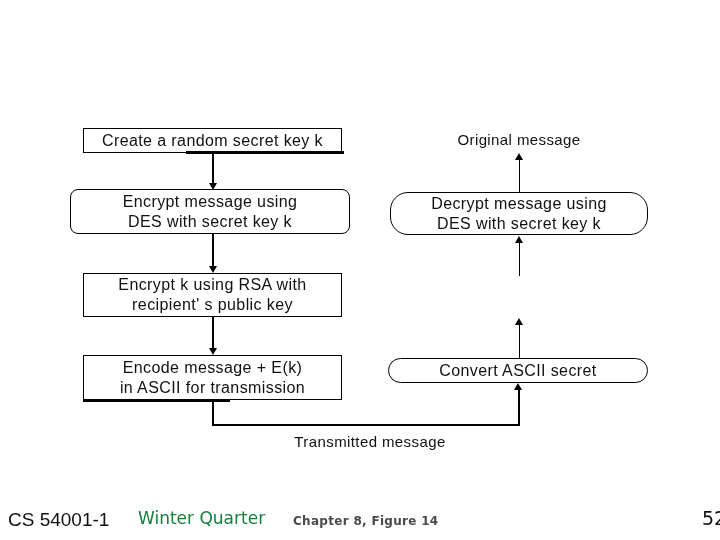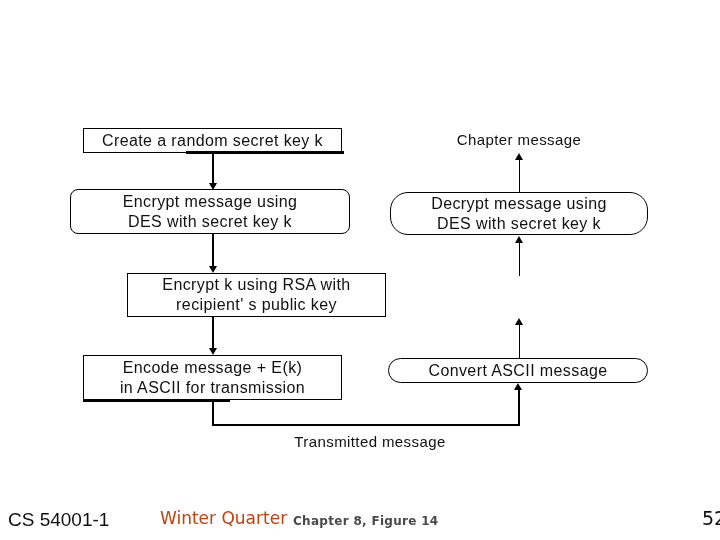--- a/index.html
+++ b/index.html
@@ -31,21 +31,21 @@
   .plainlabel {
     position: absolute;
     text-align: center;
     font-size: 15px;
     letter-spacing: 0.4px;
     white-space: pre-line;
   }
   
   .bL1 { left: 83px;  top: 128px; width: 259px; height: 25px; }
   .bL2 { left: 70px;  top: 189px; width: 280px; height: 45px; border-radius: 8px; }
-  .bL3 { left: 83px;  top: 273px; width: 259px; height: 44px; margin-left: 44px; }
+  .bL3 { left: 83px;  top: 273px; width: 259px; height: 44px; }
   .bL4 { left: 83px;  top: 355px; width: 259px; height: 45px; }
   
   .rTop { left: 390px; top: 131px; width: 258px; height: 18px; }
   .bR1 { left: 390px; top: 192px; width: 258px; height: 43px; }
   .bR2 { left: 390px; top: 276px; width: 258px; height: 42px; }
   .bR3 { left: 388px; top: 358px; width: 260px; height: 25px; }
   
   .shadow { position: absolute; background: #000; height: 3px; }
   .shL1 { left: 186px; top: 151px; width: 158px; }
   .shL4 { left: 83px;  top: 399px; width: 147px; }
@@ -85,23 +85,23 @@
   .connUpLine { left: 518px; top: 390px; width: 2px; height: 34px; }
   
   .transmitted { left: 270px; top: 433px; width: 200px; }
   
   .footer-course {
     position: absolute; left: 8px; top: 509px;
     font-family: Liberation Sans, sans-serif;
     font-size: 19px; color: #111;
   }
   .footer-term {
-    position: absolute; left: 160px; top: 508px;
+    position: absolute; left: 138px; top: 508px;
     font-family: "DejaVu Sans", "Liberation Sans", sans-serif;
-    font-size: 17px; color: #c2410c;
+    font-size: 17px; color: #15803d;
   }
   .footer-ref {
     position: absolute; left: 293px; top: 514px;
     font-family: "DejaVu Sans", "Liberation Sans", sans-serif;
     font-size: 12px; font-weight: bold; color: #4a4a4a;
     letter-spacing: 0.3px;
   }
   .footer-page {
     position: absolute; left: 678px; top: 507px;
     font-family: "DejaVu Sans", "Liberation Sans", sans-serif;
@@ -117,24 +117,24 @@
   <div class="dbox bL2">Encrypt message using
 DES with secret key k</div>
   <div class="dbox bL3">Encrypt k using RSA with
 recipient' s public key</div>
   <div class="dbox bL4">Encode message + E(k)
 in ASCII for transmission</div>
 
   <div class="shadow shL1"></div>
   <div class="shadow shL4"></div>
 
-  <div class="plainlabel rTop">Chapter message</div>
+  <div class="plainlabel rTop">Original message</div>
   <div class="dbox thin bR1">Decrypt message using
 DES with secret key k</div>
-  <div class="dbox thin bR3">Convert ASCII message</div>
+  <div class="dbox thin bR3">Convert ASCII secret</div>
 
   <div class="vline aL1line"></div>
   <div class="head-down aL1head"></div>
   <div class="vline aL2line"></div>
   <div class="head-down aL2head"></div>
   <div class="vline aL3line"></div>
   <div class="head-down aL3head"></div>
 
   <div class="head-up aR1head"></div>
   <div class="vline aR1line"></div>

